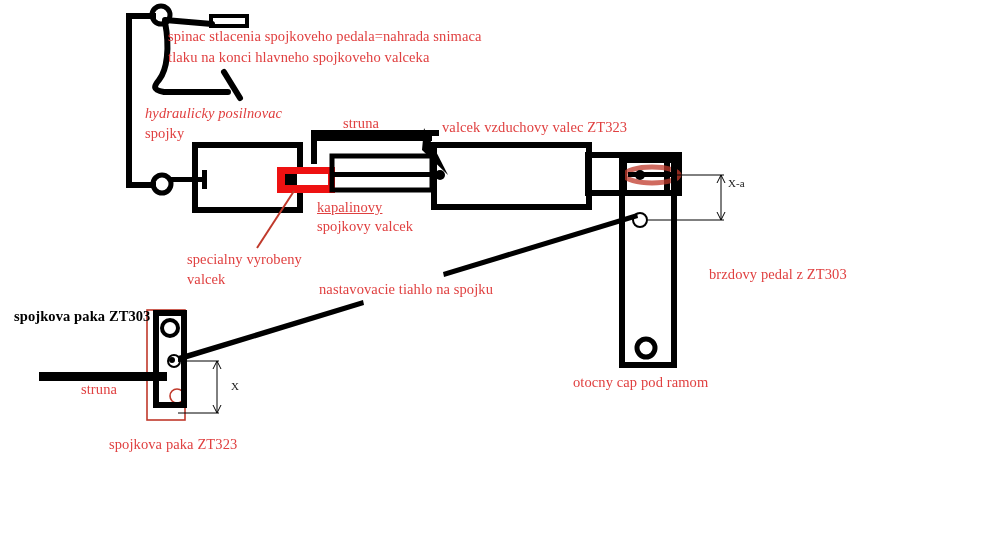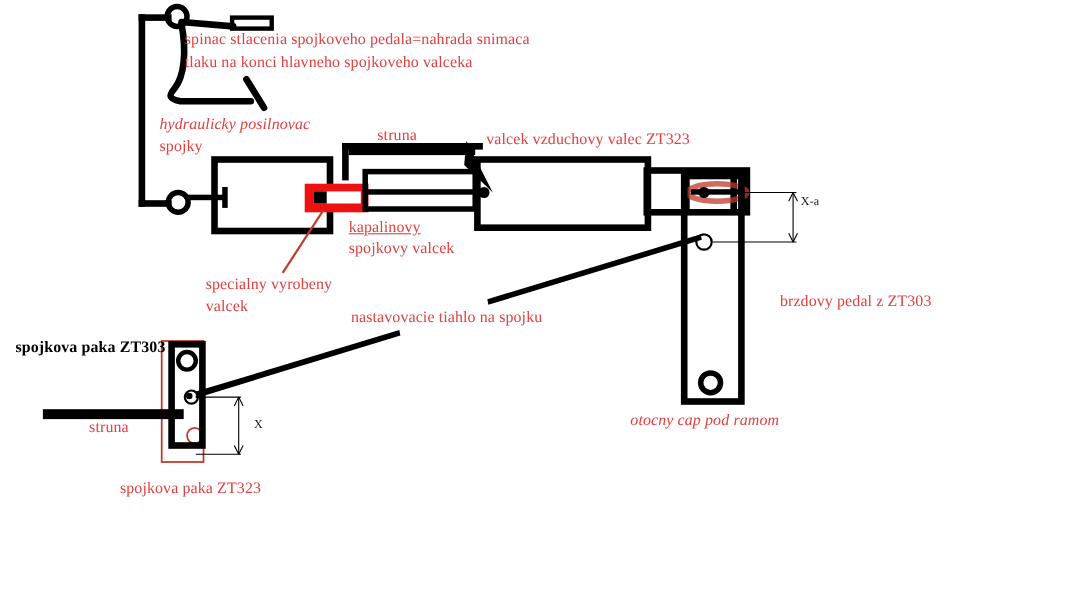--- a/index.html
+++ b/index.html
@@ -191,21 +191,21 @@
   <div class="anno" style="left:305px; top:198px;text-decoration:underline;">kapalinovy</div>
   <div class="anno" style="left:305px; top:217px;">spojkovy valcek</div>
 
   <div class="anno" style="left:175px; top:250px;">specialny vyrobeny</div>
   <div class="anno" style="left:175px; top:270px;">valcek</div>
 
   <div class="anno" style="left:307px; top:280px;">nastavovacie tiahlo na spojku</div>
 
   <div class="anno" style="left:661px; top:265px;margin-left:36px;">brzdovy pedal z ZT303</div>
 
-  <div class="anno" style="left:561px; top:373px;font-style:italic;">otocny cap pod ramom</div>
+  <div class="anno" style="left:561px; top:373px;">otocny cap pod ramom</div>
 
   <div class="anno black" style="left:2px; top:307px;font-weight:bold;">spojkova paka ZT303</div>
 
   <div class="anno" style="left:69px; top:380px;">struna</div>
 
   <div class="anno" style="left:97px; top:435px;text-align:right;">spojkova paka ZT323</div>
 
   <div class="anno dim" style="left:716px; top:174px;">X-a</div>
 
   <div class="anno dim" style="left:219px; top:377px;">X</div>

